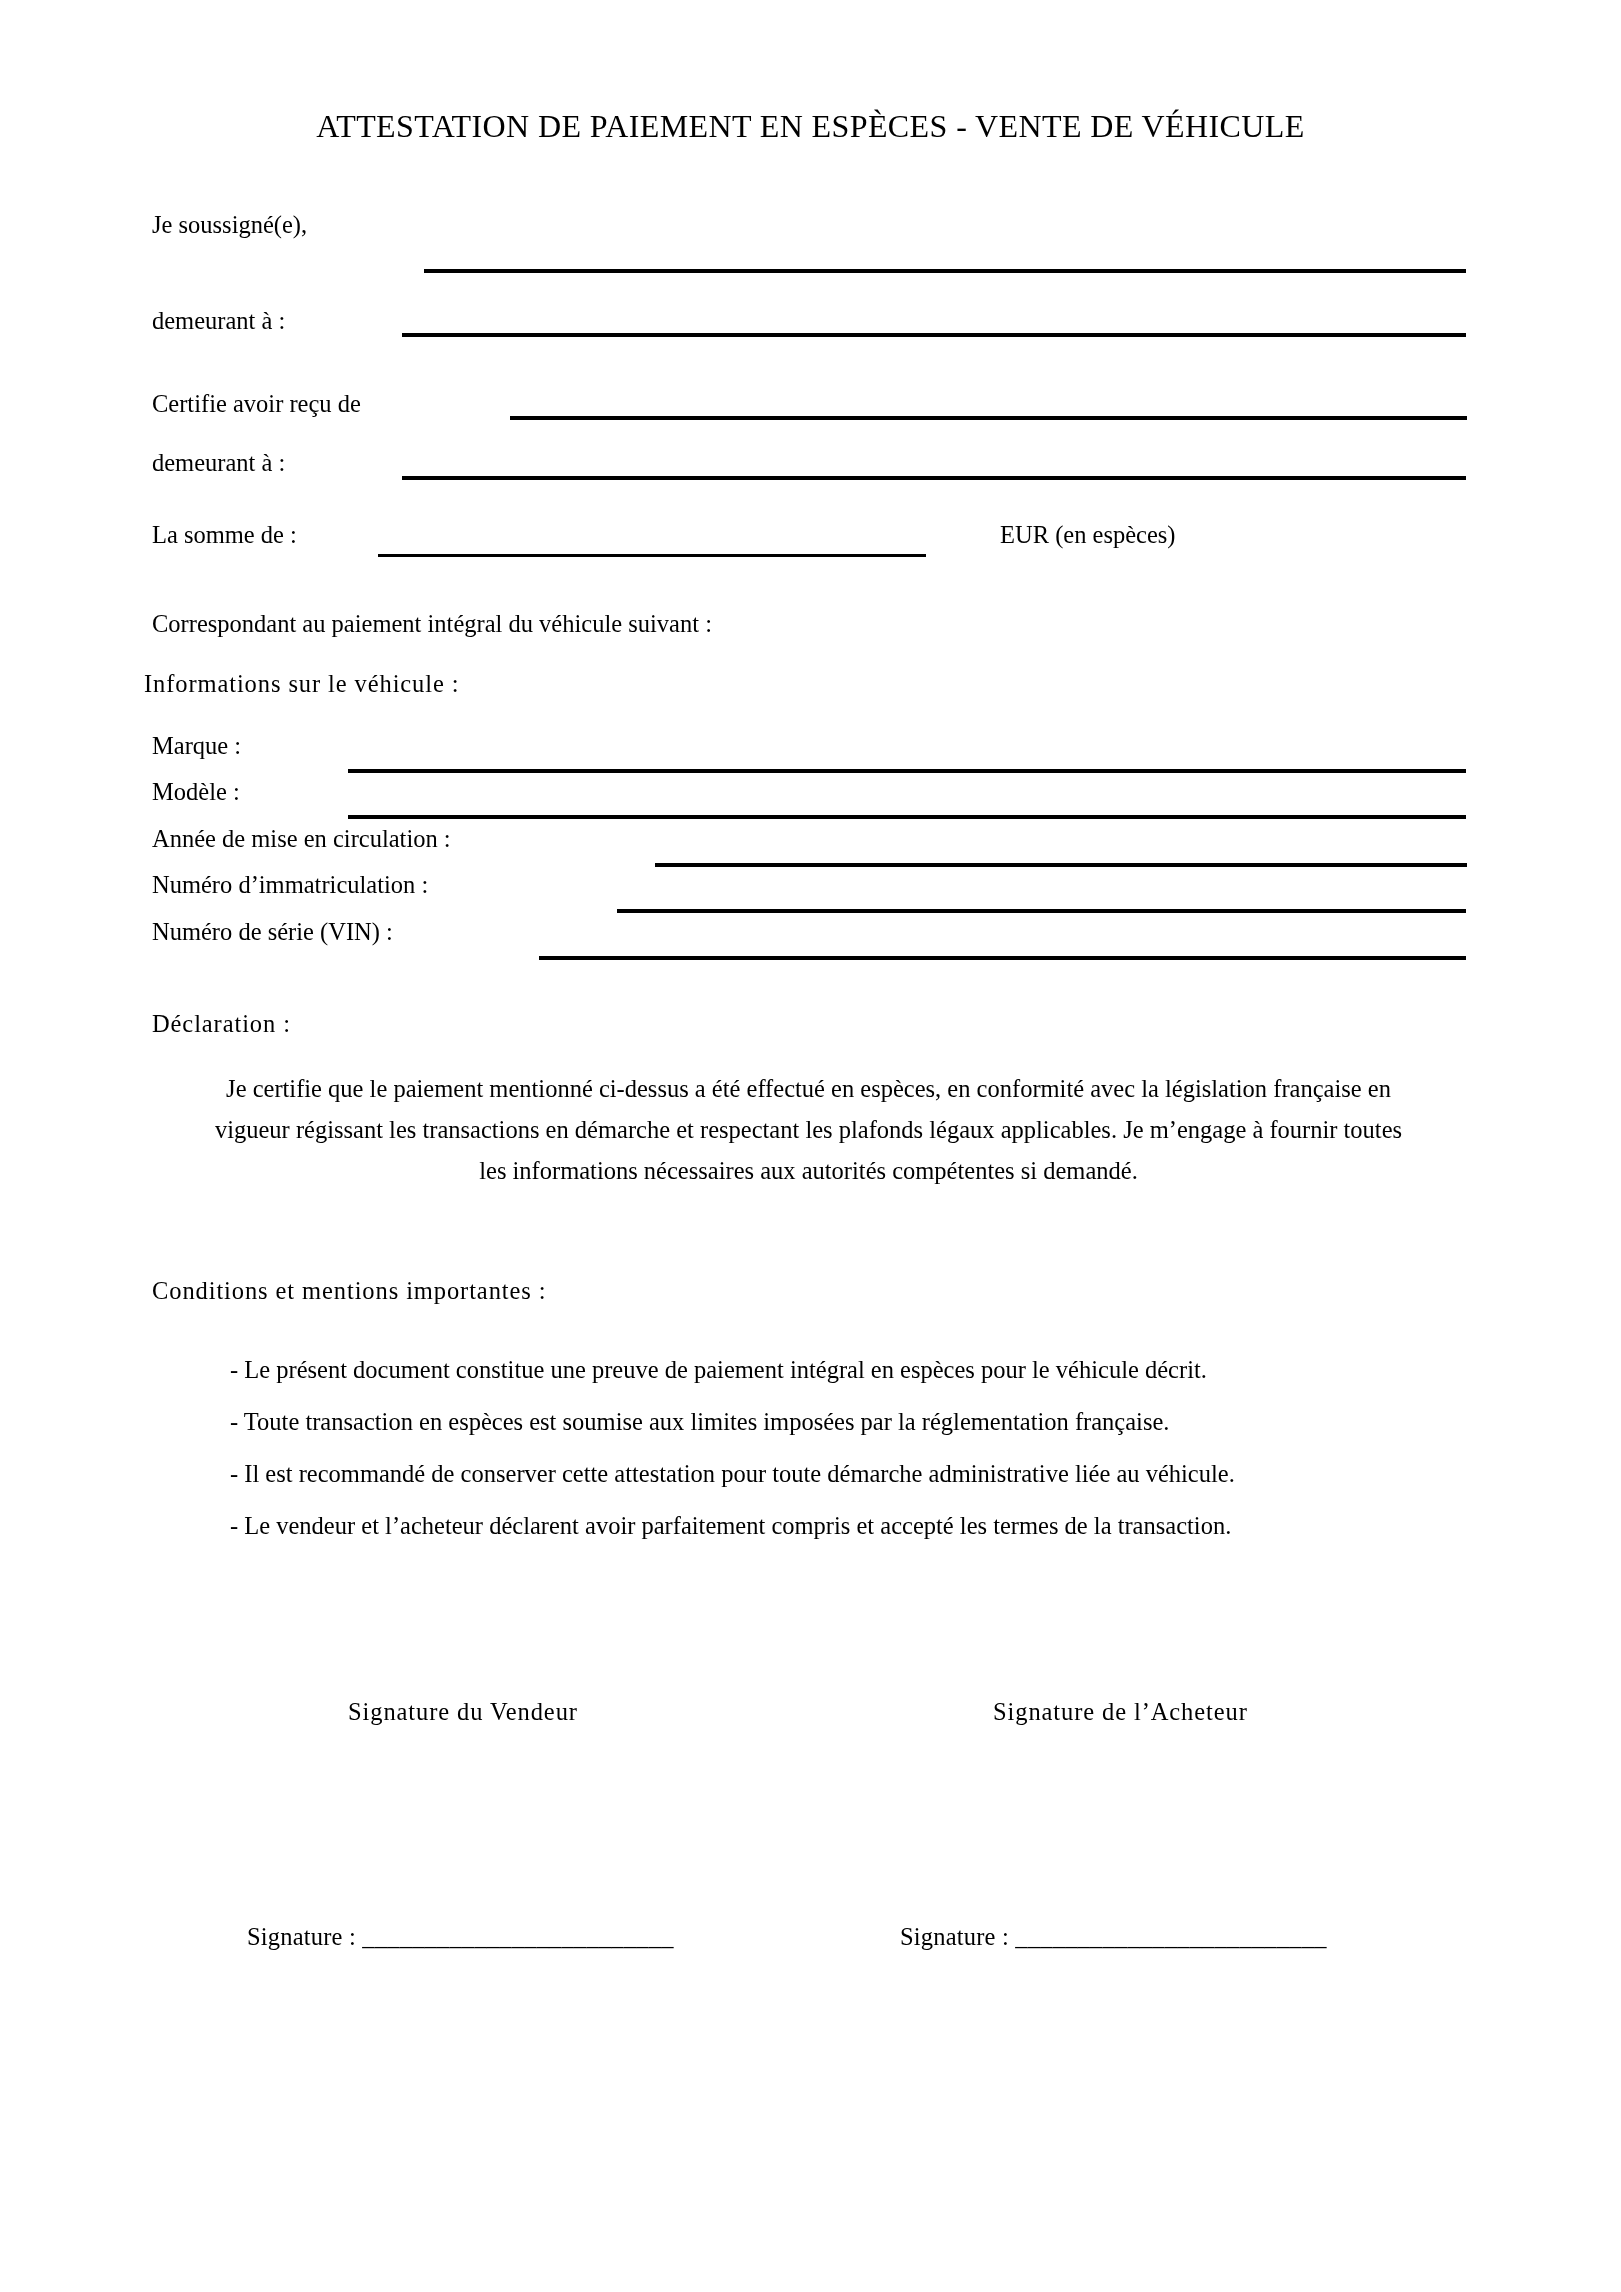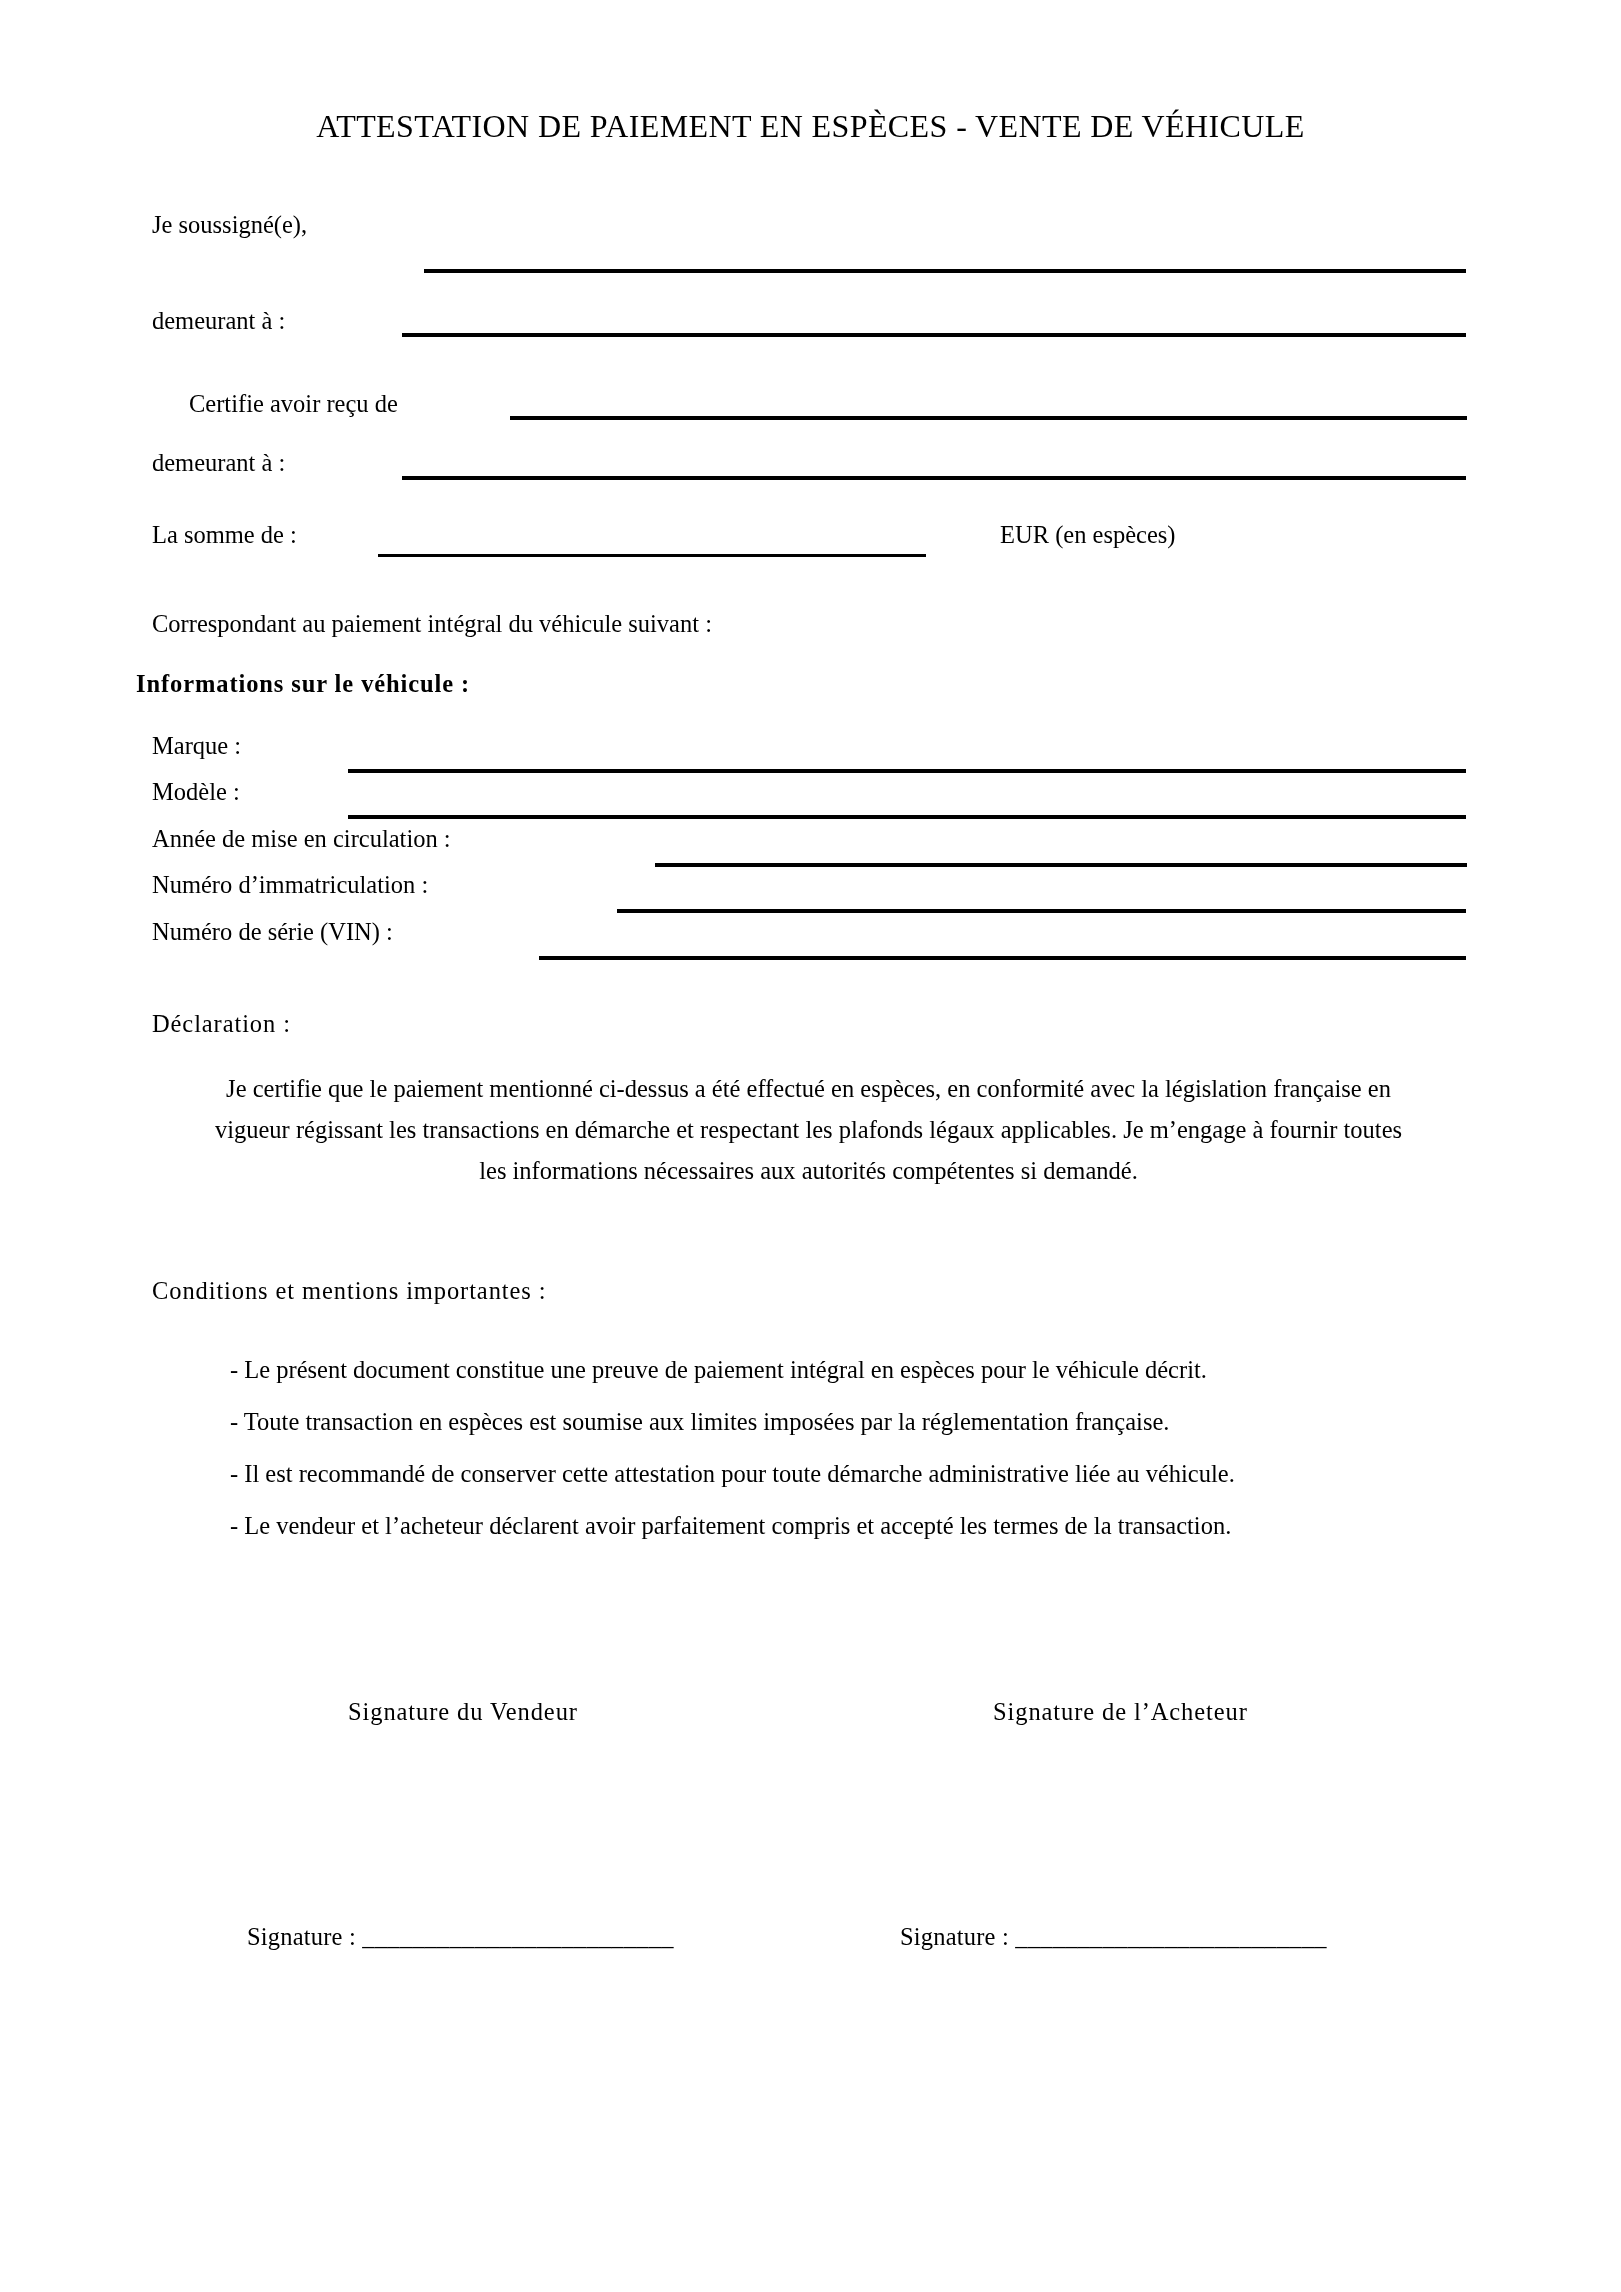--- a/index.html
+++ b/index.html
@@ -94,33 +94,33 @@
 <div class="page">
 
   <h1 class="doc-title">ATTESTATION DE PAIEMENT EN ESPÈCES - VENTE DE VÉHICULE</h1>
 
   <div class="t" style="left:152px; top:210px;">Je soussigné(e),</div>
   <div class="rule" style="left:424px; top:269px; width:1042px;"></div>
 
   <div class="t" style="left:152px; top:306px;">demeurant à :</div>
   <div class="rule" style="left:402px; top:333px; width:1064px;"></div>
 
-  <div class="t" style="left:152px; top:389px;margin-left:37px;">Certifie avoir reçu de</div>
+  <div class="t" style="left:152px; top:389px;">Certifie avoir reçu de</div>
   <div class="rule" style="left:510px; top:416px; width:957px;"></div>
 
   <div class="t" style="left:152px; top:448px;">demeurant à :</div>
   <div class="rule" style="left:402px; top:476px; width:1064px;"></div>
 
   <div class="t" style="left:152px; top:520px;">La somme de :</div>
   <div class="rule thin" style="left:378px; top:554px; width:548px;"></div>
   <div class="t" style="left:1000px; top:520px;">EUR (en espèces)</div>
 
   <div class="t" style="left:152px; top:609px;">Correspondant au paiement intégral du véhicule suivant :</div>
 
-  <div class="t sp" style="left:136px; top:669px;font-weight:bold;">Informations sur le véhicule :</div>
+  <div class="t sp" style="left:144px; top:669px;">Informations sur le véhicule :</div>
 
   <div class="t" style="left:152px; top:731px;">Marque :</div>
   <div class="rule" style="left:348px; top:769px; width:1118px;"></div>
 
   <div class="t" style="left:152px; top:777px;">Modèle :</div>
   <div class="rule" style="left:348px; top:815px; width:1118px;"></div>
 
   <div class="t" style="left:152px; top:824px;">Année de mise en circulation :</div>
   <div class="rule" style="left:655px; top:863px; width:812px;"></div>
 

